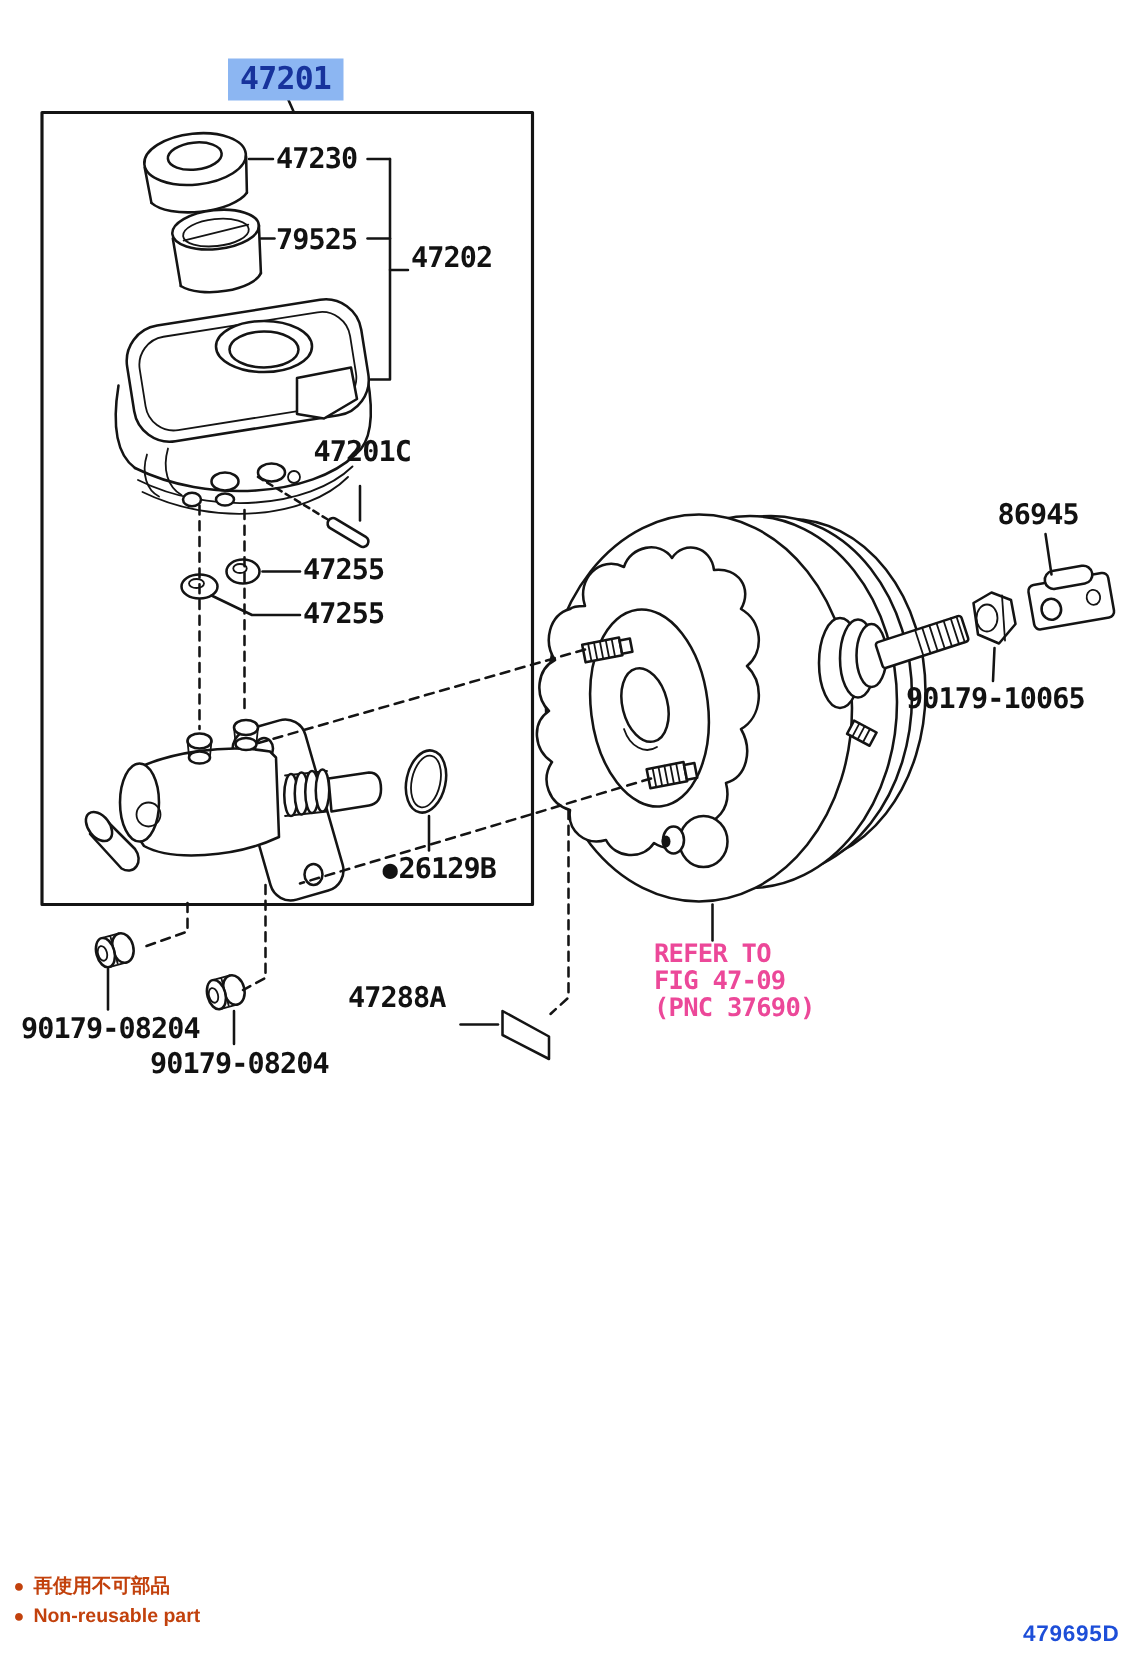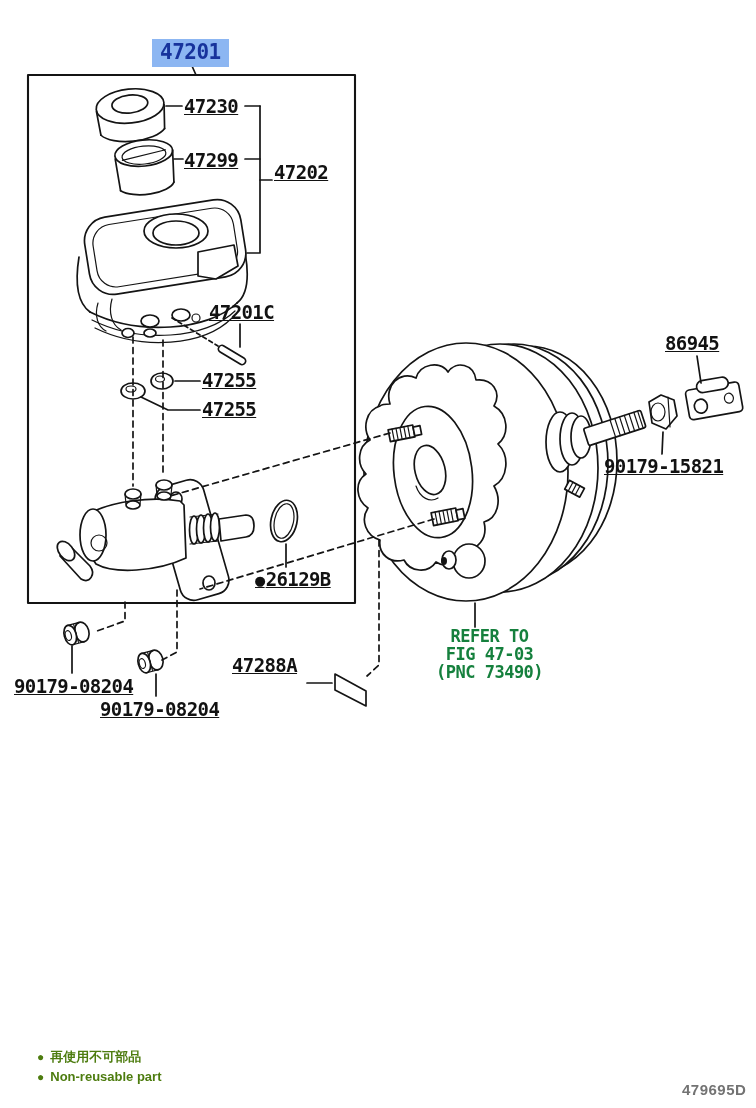--- a/index.html
+++ b/index.html
@@ -7,31 +7,31 @@
        font-family:"DejaVu Sans Mono",monospace;}
   .stage{position:absolute;left:0;top:0;width:660px;height:1108px;}
   svg{position:absolute;left:0;top:0;}
   .k{fill:none;stroke:#141414;stroke-width:1.7;stroke-linecap:round;stroke-linejoin:round;}
   .w{fill:#ffffff;stroke:#141414;stroke-width:1.7;stroke-linecap:round;stroke-linejoin:round;}
   .t{stroke-width:1.2;}
   .b{stroke-width:2.1;}
   .d{stroke-dasharray:6 4.5;}
   .d2{stroke-dasharray:4 3.2;}
   .plabel{position:absolute;font:700 19px "DejaVu Sans Mono",monospace;color:#121212;
-          white-space:nowrap;letter-spacing:-0.6px;text-decoration:underline;}
+          white-space:nowrap;letter-spacing:-0.6px;}
   .title-tab{position:absolute;left:152px;top:39px;background:#8cb6f2;color:#17339c;
              font:700 21px "DejaVu Sans Mono",monospace;padding:1px 8px 3px;
              letter-spacing:-0.5px;}
   .refer{position:absolute;left:436px;top:627px;font:700 17px "DejaVu Sans Mono",monospace;
-         line-height:18px;letter-spacing:-0.5px;color:#15803d;white-space:nowrap;text-align:center;}
-  .legend-row{position:absolute;left:37px;font:600 13px "Liberation Sans",sans-serif;
-              color:#4d7c0f;white-space:nowrap;}
+         line-height:18px;letter-spacing:-0.5px;color:#ec4899;white-space:nowrap;}
+  .legend-row{position:absolute;left:9px;font:600 13px "Liberation Sans",sans-serif;
+              color:#c2410c;white-space:nowrap;}
   .legend-row .sym{margin-right:6px;font-size:12px;}
   .figcode{position:absolute;left:682px;top:1081px;font:700 15px "Liberation Sans",sans-serif;
-           color:#737373;letter-spacing:.5px;}
+           color:#1d4ed8;letter-spacing:.5px;}
   .bullet{font-size:17px;margin-right:1px;}
 </style>
 </head>
 <body>
 
 <div class="stage">
 
 <svg width="756" height="1108" viewBox="0 0 756 1108">
 
   <g>
@@ -228,36 +228,36 @@
     <line class="k" x1="307" y1="683" x2="332" y2="683"></line>
     <line class="k" x1="697" y1="356" x2="701" y2="383"></line>
     <line class="k" x1="663" y1="432" x2="662" y2="454"></line>
     <line class="k" x1="475" y1="603" x2="475" y2="627"></line>
   </g>
 </svg>
 
 <div class="title-tab">47201</div>
 
 <div class="plabel" style="left:184px;top:95px">47230</div>
-<div class="plabel" style="left:184px;top:149px">47299</div>
+<div class="plabel" style="left:184px;top:149px">79525</div>
 <div class="plabel" style="left:274px;top:161px">47202</div>
-<div class="plabel" style="left:209px;top:301px">47201C</div>
+<div class="plabel" style="left:209px;top:290px">47201C</div>
 <div class="plabel" style="left:202px;top:369px">47255</div>
 <div class="plabel" style="left:202px;top:398px">47255</div>
 <div class="plabel" style="left:255px;top:568px"><span class="bullet">●</span><span>26129B</span></div>
 <div class="plabel" style="left:14px;top:675px">90179-08204</div>
 <div class="plabel" style="left:100px;top:698px">90179-08204</div>
 <div class="plabel" style="left:232px;top:654px">47288A</div>
 <div class="plabel" style="left:665px;top:332px">86945</div>
-<div class="plabel" style="left:604px;top:455px">90179-15821</div>
+<div class="plabel" style="left:604px;top:455px">90179-10065</div>
 
 <div class="refer">
   <div>REFER TO</div>
-  <div>FIG 47-03</div>
-  <div>(PNC 73490)</div>
+  <div>FIG 47-09</div>
+  <div>(PNC 37690)</div>
 </div>
 
 <div class="legend-row" style="top:1048px">
   <span class="sym">●</span><span>再使用不可部品</span>
 </div>
 <div class="legend-row" style="top:1069px">
   <span class="sym">●</span><span>Non-reusable part</span>
 </div>
 
 <div class="figcode">479695D</div>

